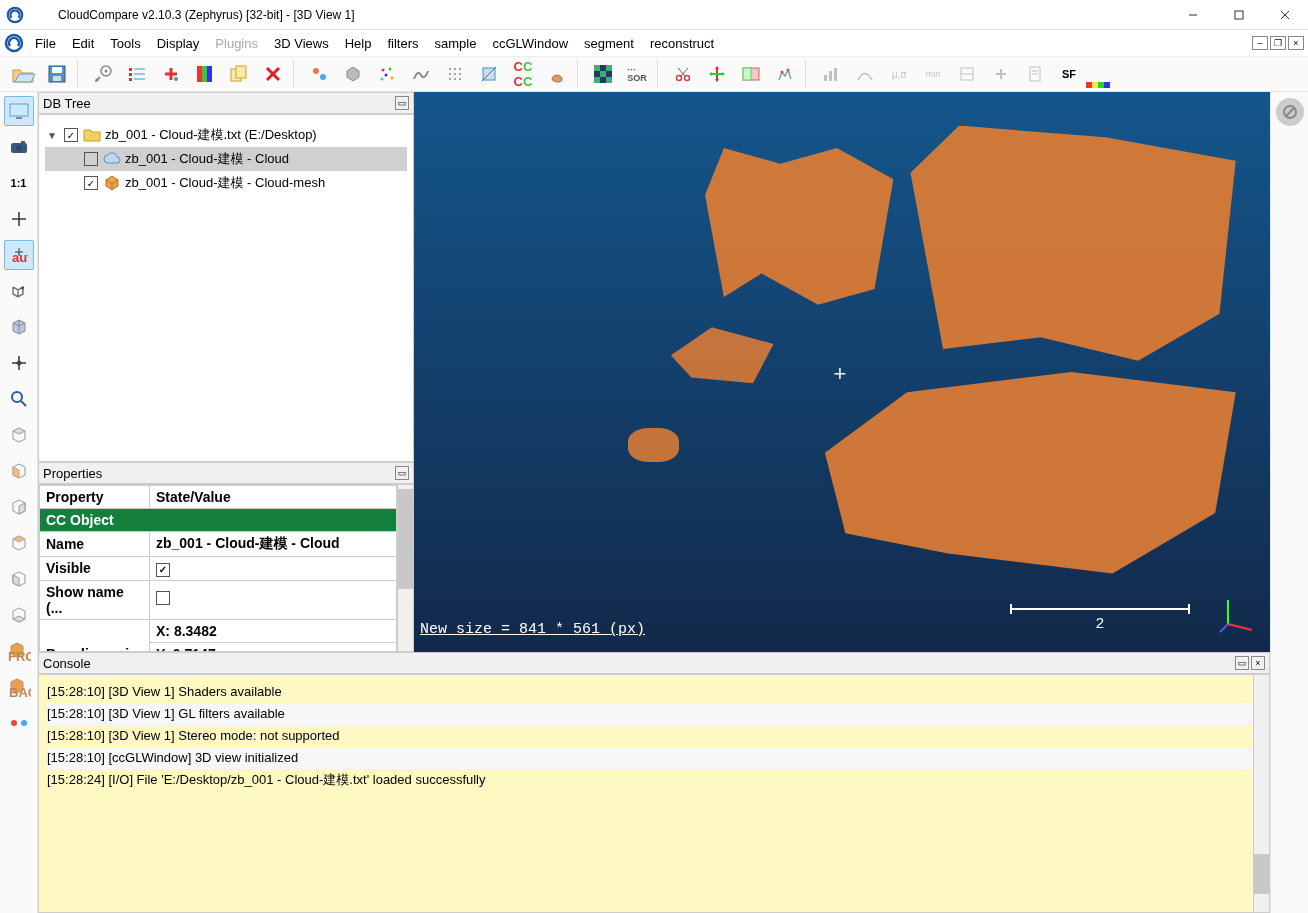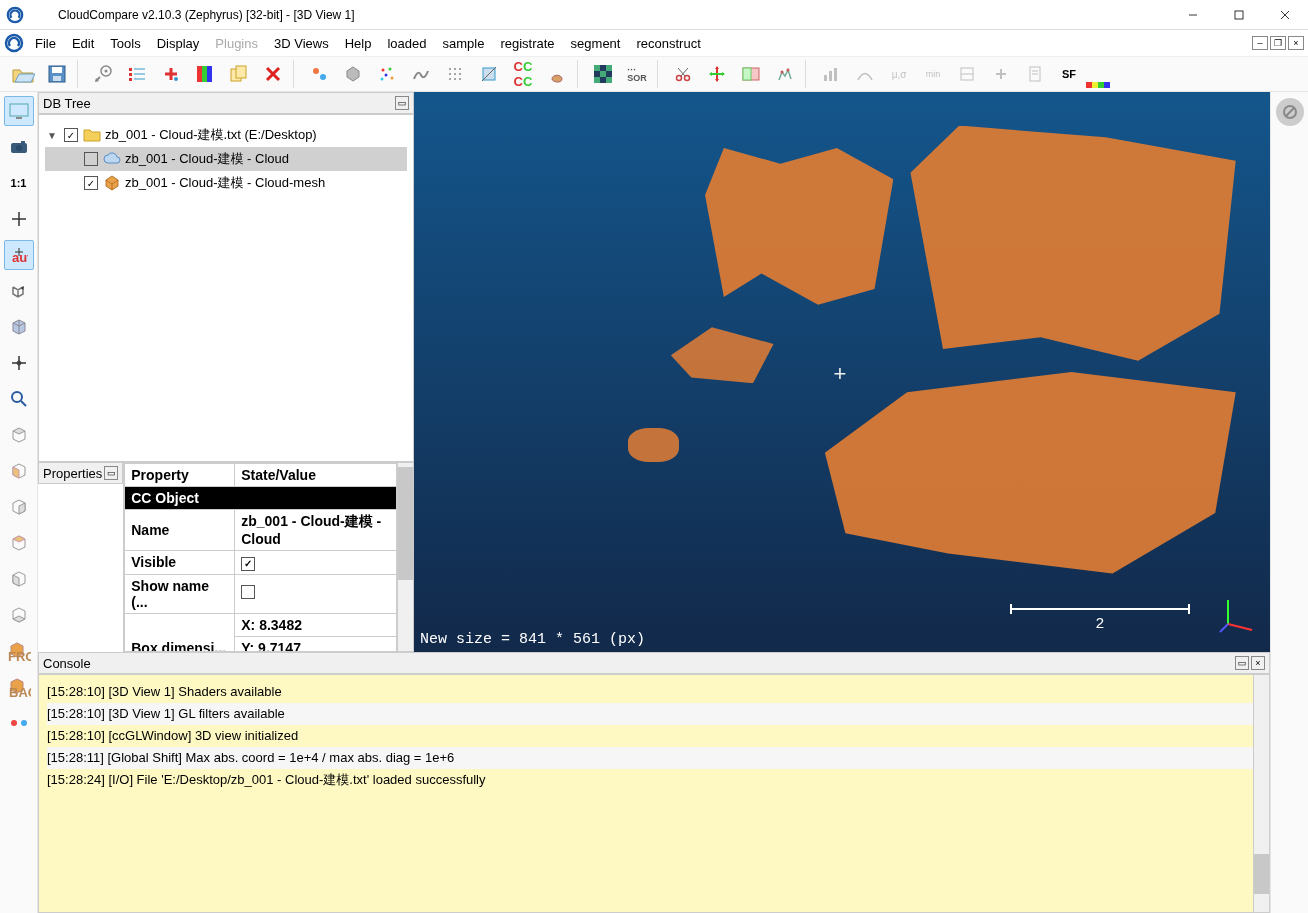--- a/index.html
+++ b/index.html
@@ -49,33 +49,33 @@
 
 .dbtree { flex: 1.4; border: 1px solid #ccc; background: #fff; overflow: auto; }
 .dbtree-body { padding: 8px 6px; }
 .tree-row { display: flex; align-items: center; height: 24px; font-size: 14px; }
 .tree-row.sel { background: #d0d0d0; }
 .tree-row .arrow { width: 14px; text-align: center; font-size: 10px; color:#555; }
 .tree-row .chk { width: 14px; height: 14px; border: 1px solid #555; margin: 0 5px; display:flex;align-items:center;justify-content:center;font-size:10px; }
 .tree-row .ico { width: 18px; height: 16px; margin-right: 4px; }
 .tree-row .indent { display:inline-block; }
 
-.props { height: 190px; display:flex; }
+.props { height: 190px; display:flex; flex-direction:column;}
 .props-body { flex:1; border: 1px solid #ccc; background: #fff; overflow: hidden; position:relative;}
 .prop-table { width: 100%; border-collapse: collapse; }
 .prop-table td, .prop-table th { border: 1px solid #ccc; padding: 3px 6px; text-align: left; font-size: 14px; font-weight: bold; }
 .prop-table th { background: #fff; }
-.prop-table .section { background: #000000; color: #fff; }
+.prop-table .section { background: #15803d; color: #fff; }
 .prop-scroll { position:absolute; right:0; top:0; width:16px; height:100%; background:#f0f0f0; border-left:1px solid #ccc;}
 .prop-scroll .thumb { background:#c8c8c8; height:60%; margin-top:4px;}
 
 
 .view3d { flex: 1; position: relative; background: linear-gradient(to bottom, #14568c 0%, #12294a 100%); overflow:hidden;}
 .view3d .cross { position: absolute; left: 49%; top: 48%; color: #eee; font-size: 22px; }
-.view3d .statusline { position: absolute; left: 6px; bottom: 4px; color: #fff; font-family: "Courier New", monospace; font-size: 15px; }
+.view3d .statusline { position: absolute; left: 6px; bottom: 14px; color: #fff; font-family: "Courier New", monospace; font-size: 15px; text-decoration: underline; }
 .view3d .scalebar { position: absolute; right: 80px; bottom: 14px; width: 180px; height: 30px; color:#fff; font-family:"Courier New",monospace;}
 .view3d .scalebar .line { border-top: 2px solid #fff; height:6px; position:relative;}
 .view3d .scalebar .line::before, .view3d .scalebar .line::after {content:""; position:absolute; top:-6px; width:2px; height:10px;background:#fff;}
 .view3d .scalebar .line::before{left:0;} .view3d .scalebar .line::after{right:0;}
 .view3d .scalebar .num { text-align:center; font-size:15px;}
 .view3d .trihedron { position:absolute; right:12px; bottom:18px; width:40px; height:40px;}
 .mesh-blob { position:absolute; background:#d87a36; }
 
 
 .console { flex: 1; display: flex; flex-direction: column; }
@@ -120,23 +120,23 @@
       <circle cx="10" cy="10" r="8" class="cc-logo-svg"></circle>
       <path d="M6 13 A5 5 0 1 1 14 13" class="cc-logo-svg"></path>
     </svg>
   <div class="menu-item">File</div>
   <div class="menu-item">Edit</div>
   <div class="menu-item">Tools</div>
   <div class="menu-item">Display</div>
   <div class="menu-item disabled">Plugins</div>
   <div class="menu-item">3D Views</div>
   <div class="menu-item">Help</div>
-  <div class="menu-item">loaded</div>
+  <div class="menu-item">filters</div>
   <div class="menu-item">sample</div>
-  <div class="menu-item">registrate</div>
+  <div class="menu-item">ccGLWindow</div>
   <div class="menu-item">segment</div>
   <div class="menu-item">reconstruct</div>
   <div class="mdi-icons">
     <div>–</div>
     <div>❐</div>
     <div>×</div>
   </div>
 </div>
 
 <div class="toolbar">
@@ -569,22 +569,22 @@
     <div class="console">
       <div class="panel-header">
         <span>Console</span>
         <span class="spacer"></span>
         <span class="hicon">▭</span>
         <span class="hicon">×</span>
       </div>
       <div class="console-body">
         <div class="line">[15:28:10] [3D View 1] Shaders available</div>
         <div class="line">[15:28:10] [3D View 1] GL filters available</div>
+        <div class="line">[15:28:10] [3D View 1] Stereo mode: not supported</div>
         <div class="line">[15:28:10] [ccGLWindow] 3D view initialized</div>
-        <div class="line">[15:28:11] [Global Shift] Max abs. coord = 1e+4 / max abs. diag = 1e+6</div>
         <div class="line">[15:28:24] [I/O] File 'E:/Desktop/zb_001 - Cloud-建模.txt' loaded successfully</div>
         <div class="console-scroll">
             <div class="thumb"></div>
           </div>
       </div>
     </div>
   </div>
 
   <div class="right-toolbar">
     <div class="lock">

